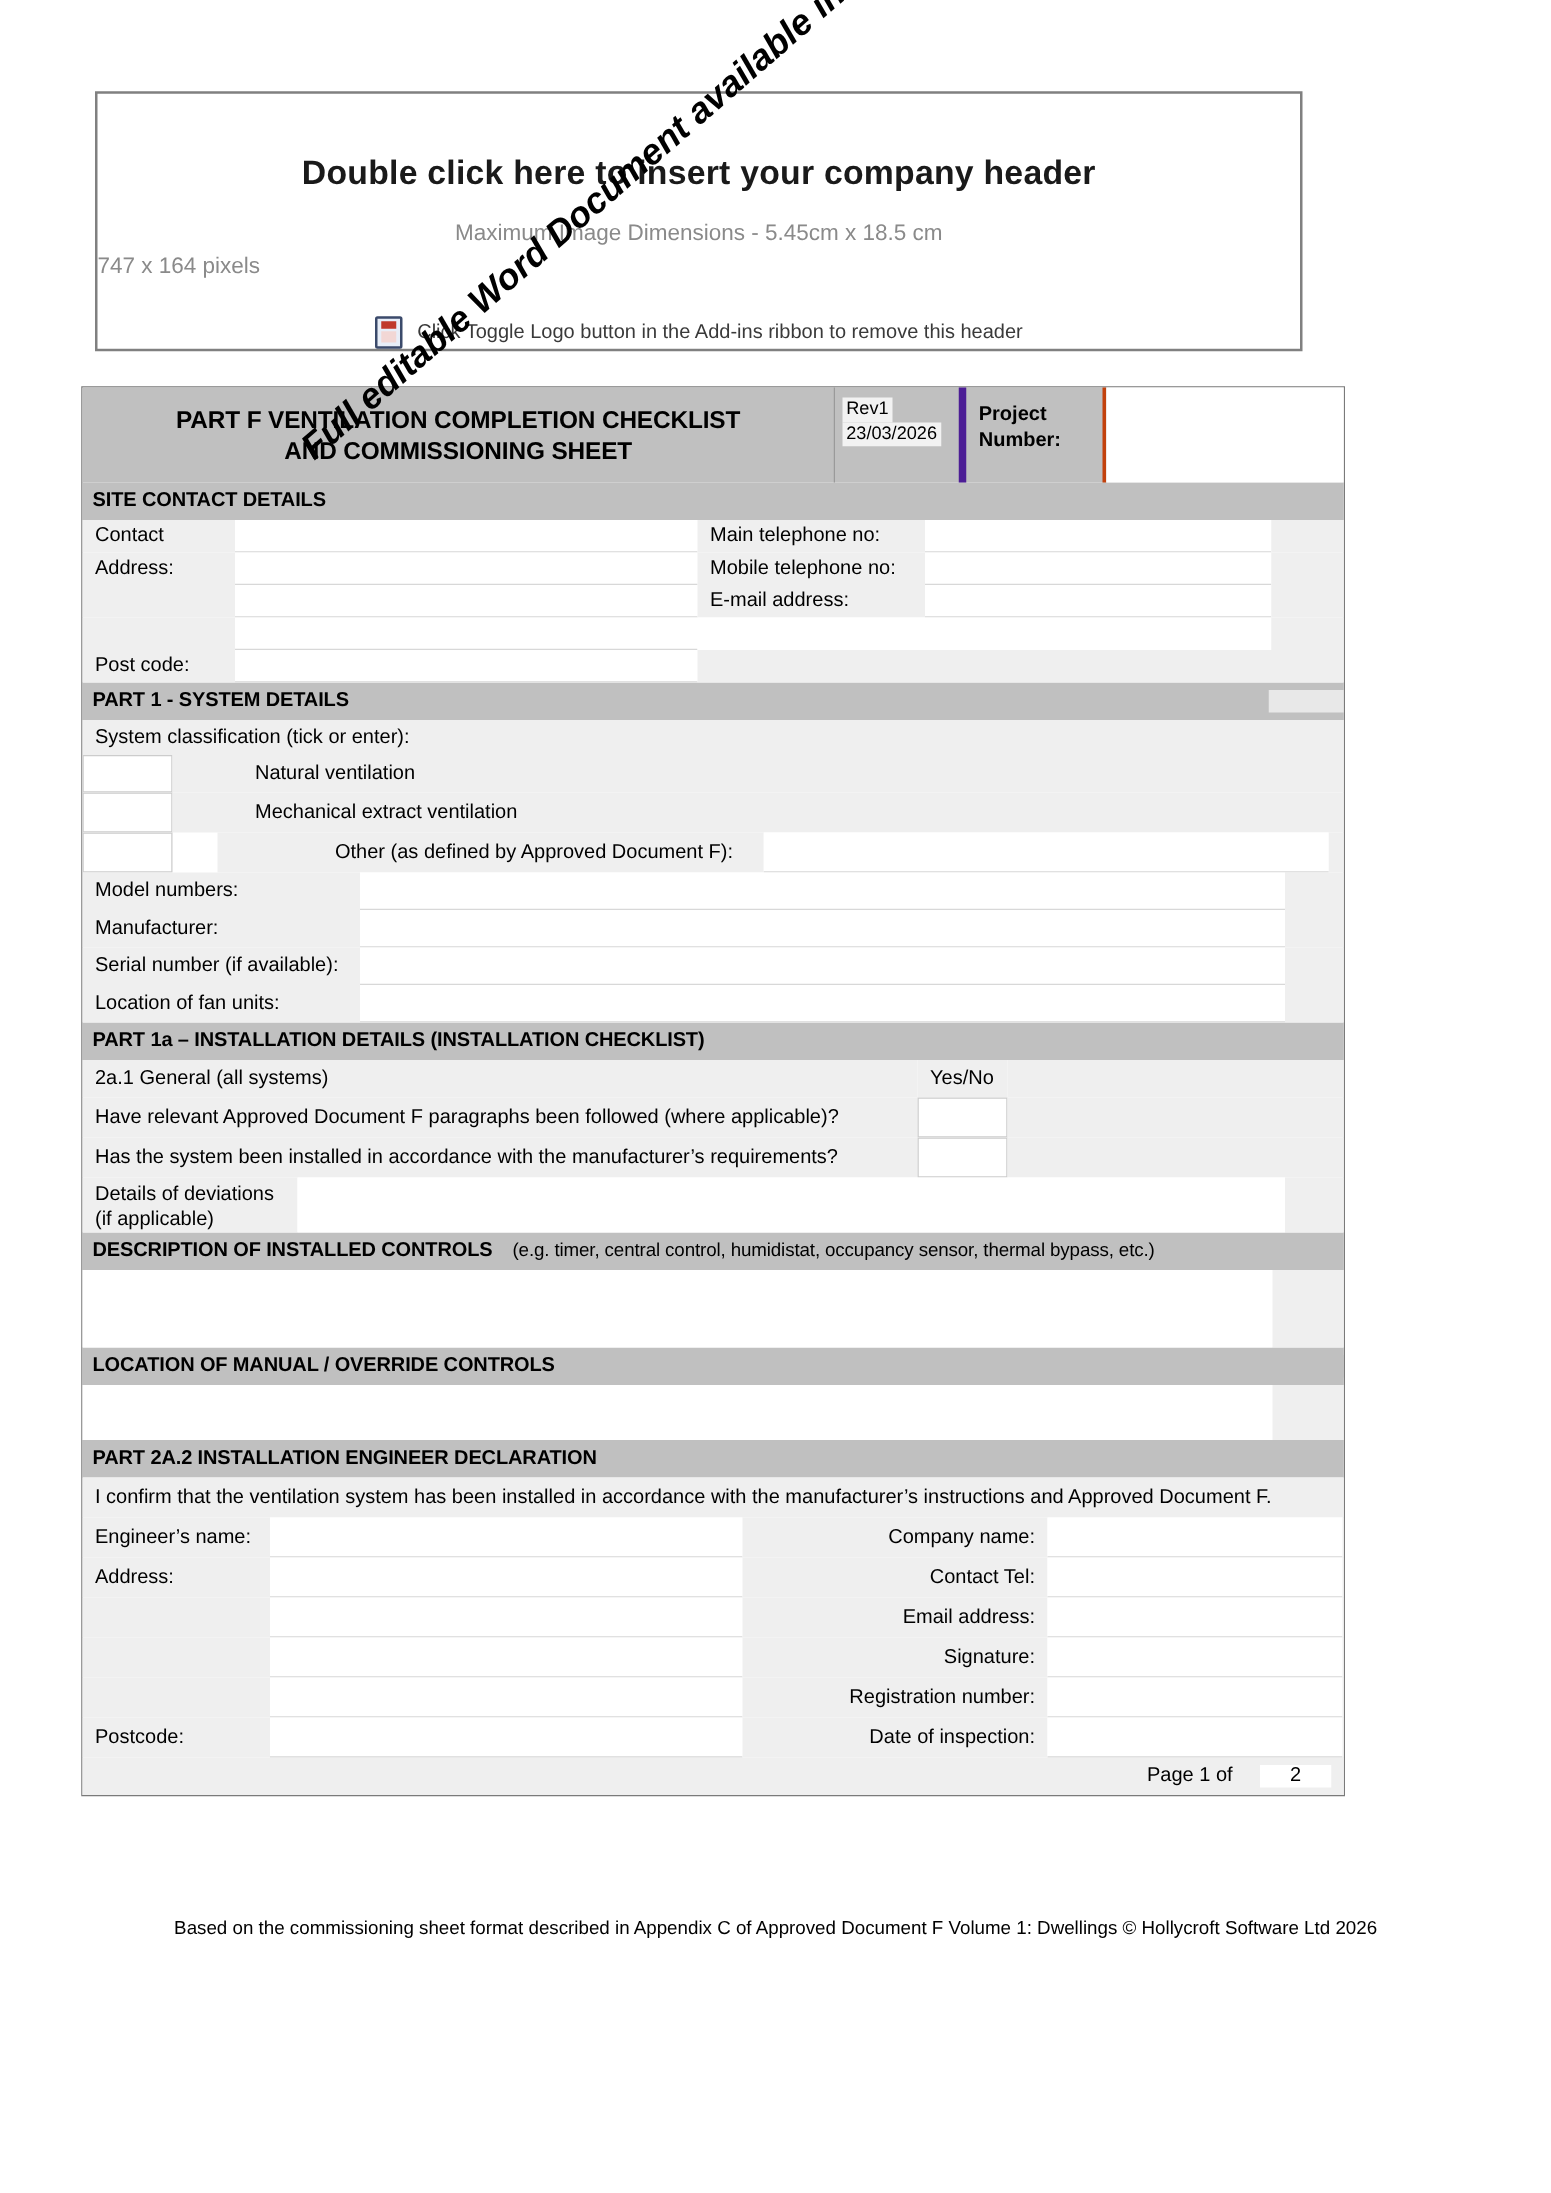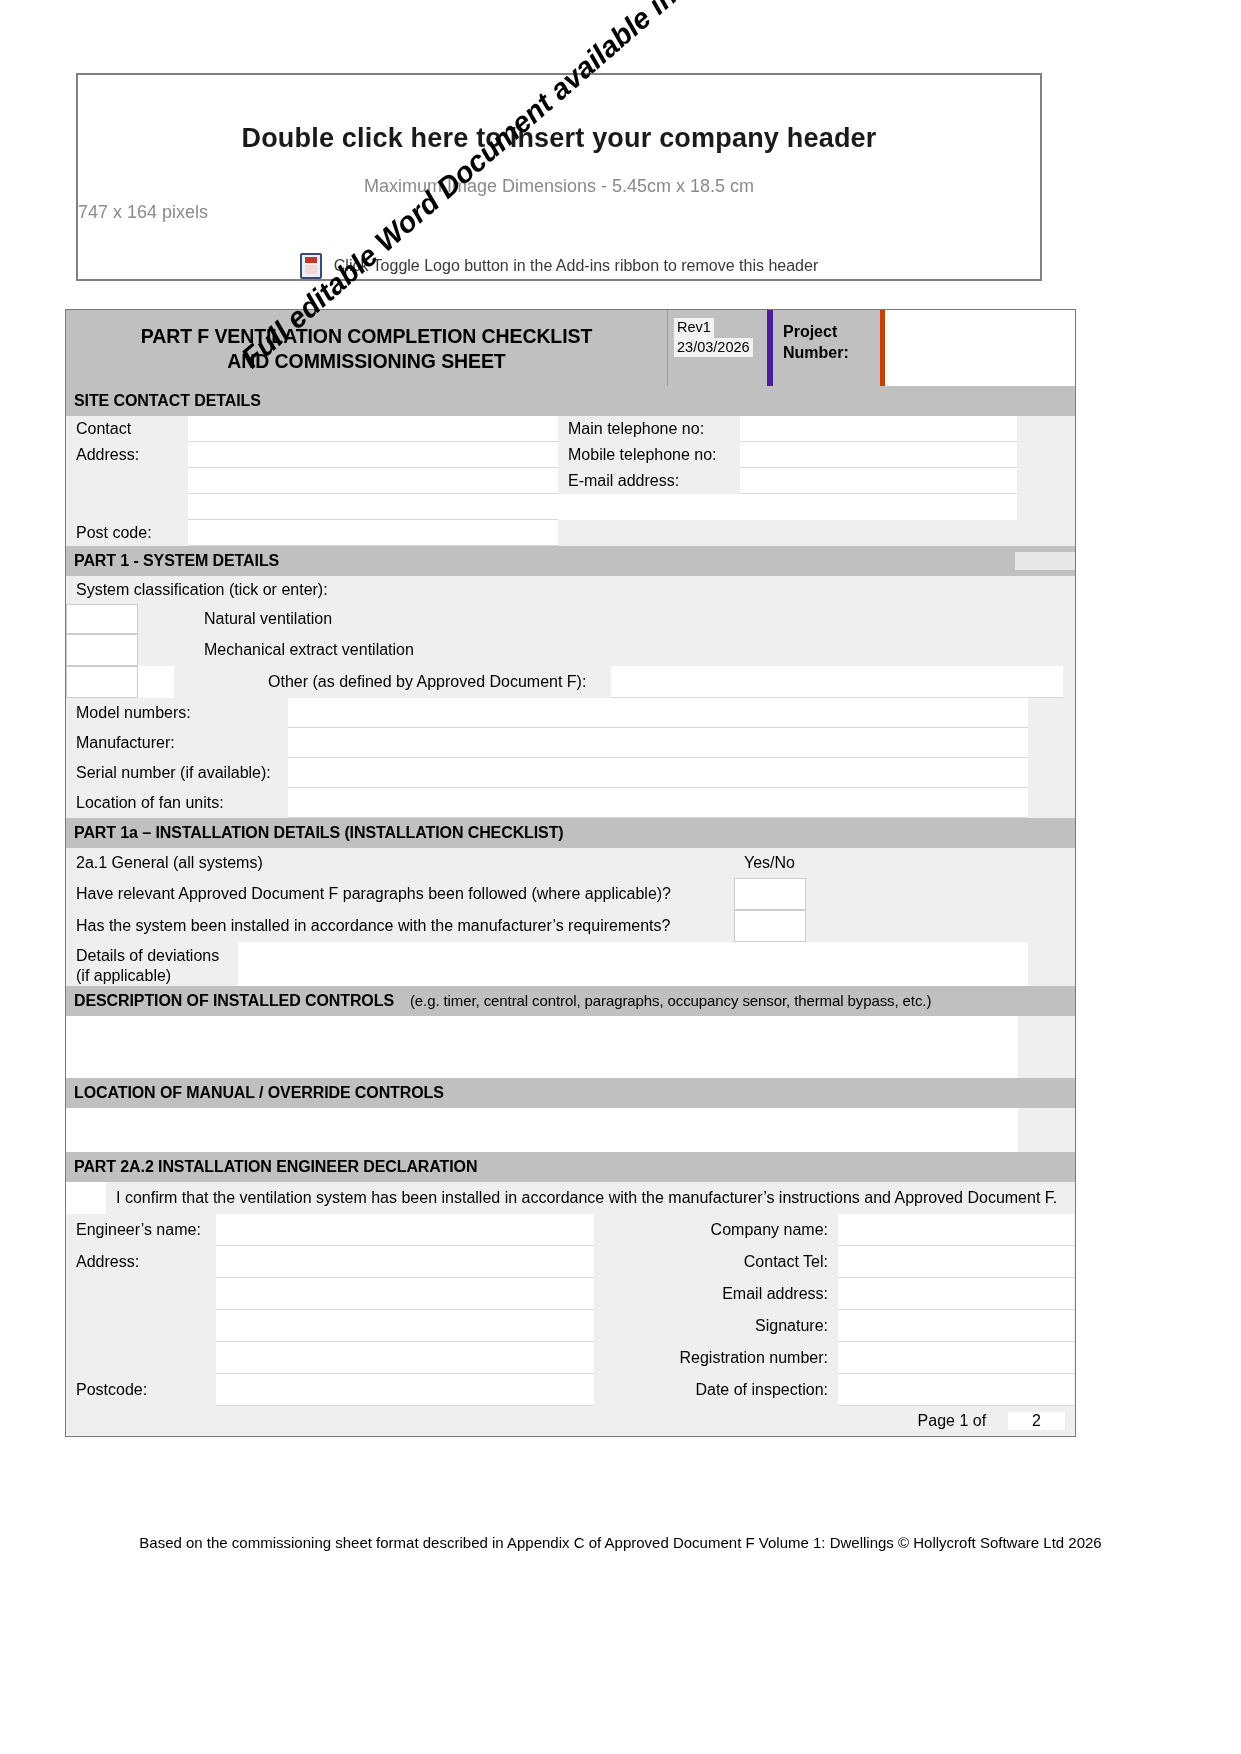--- a/index.html
+++ b/index.html
@@ -124,21 +124,21 @@
   .rev-box {
     background: #f2f2f2;
     display: inline-block;
     padding: 0 3px;
     font-size: 14.5px;
     line-height: 1.35;
   }
   .proj-cell {
     flex: 0 0 112px;
     box-sizing: border-box;
-    border-right: 5px solid #c2410c;
+    border-right: 3px solid #c2410c;
     padding: 12px 0 0 10px;
     font-size: 16px;
     font-weight: bold;
     line-height: 1.3;
   }
   .proj-val {
     flex: 1 1 auto;
     background: #ffffff;
     box-sizing: border-box;
   }
@@ -375,41 +375,41 @@
       <div class="lbl" style="flex:0 0 172px;height:44px;display:block;padding-top:4px;line-height:1.25;">
         <div>Details of deviations</div>
         <div>(if applicable)</div>
       </div>
       <div class="fldplain" style="flex:0 0 790px;height:44px;"></div>
       <div class="grey" style="flex:1 1 auto;height:44px;"></div>
     </div>
 
     <div class="sec-head split">
       <div class="sh-main">
-        <span>DESCRIPTION OF INSTALLED CONTROLS</span><span class="sh-note">(e.g. timer, central control, paragraphs, occupancy sensor, thermal bypass, etc.)</span>
+        <span>DESCRIPTION OF INSTALLED CONTROLS</span><span class="sh-note">(e.g. timer, central control, humidistat, occupancy sensor, thermal bypass, etc.)</span>
       </div>
     </div>
     <div class="row">
       <div class="blank-area" style="flex:0 0 952px;height:62px;"></div>
       <div class="grey" style="flex:1 1 auto;height:62px;"></div>
     </div>
 
     <div class="sec-head split">
       <div class="sh-main">LOCATION OF MANUAL / OVERRIDE CONTROLS</div>
       <div class="sh-tail"></div>
     </div>
     <div class="row">
       <div class="blank-area" style="flex:0 0 952px;height:44px;"></div>
       <div class="grey" style="flex:1 1 auto;height:44px;"></div>
     </div>
 
     <div class="sec-head">PART  2A.2  INSTALLATION ENGINEER DECLARATION</div>
 
     <div class="row">
-      <div class="lbl" style="flex:1 1 auto;height:32px;margin-left:40px;">I confirm that the ventilation system has been installed in accordance with the manufacturer’s instructions and Approved Document F.</div>
+      <div class="lbl" style="flex:1 1 auto;height:32px;">I confirm that the ventilation system has been installed in accordance with the manufacturer’s instructions and Approved Document F.</div>
     </div>
 
     <div class="row">
       <div class="lbl" style="flex:0 0 150px;height:32px;">Engineer’s name:</div>
       <div class="fld" style="flex:0 0 378px;height:32px;"></div>
       <div class="lbl r" style="flex:0 0 244px;height:32px;">Company name:</div>
       <div class="fld" style="flex:0 0 236px;height:32px;"></div>
       <div class="grey" style="flex:1 1 auto;height:32px;"></div>
     </div>
 

